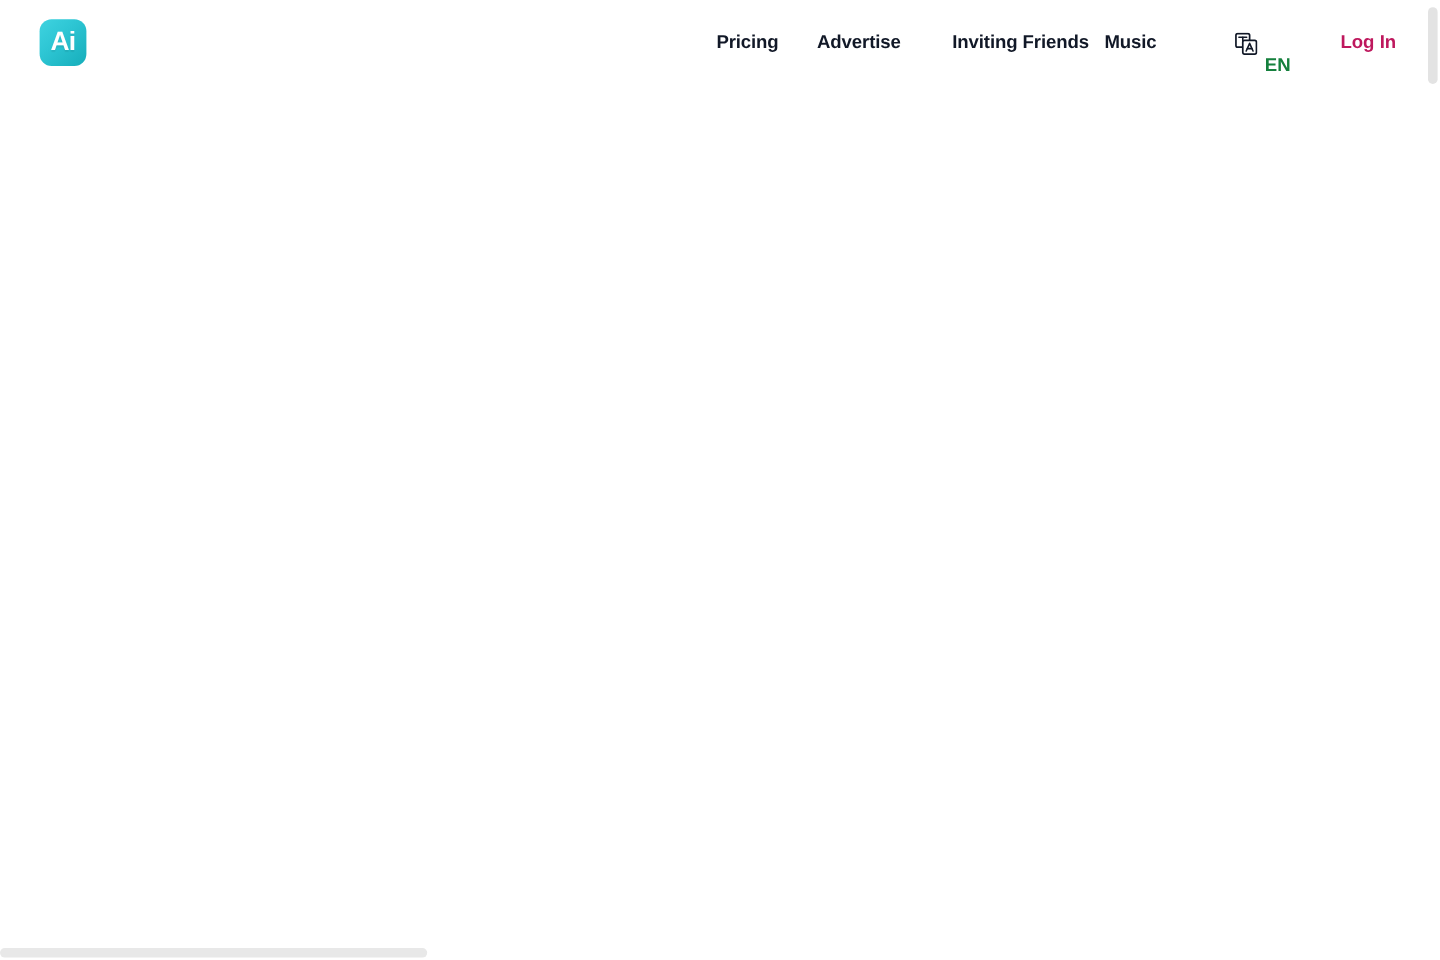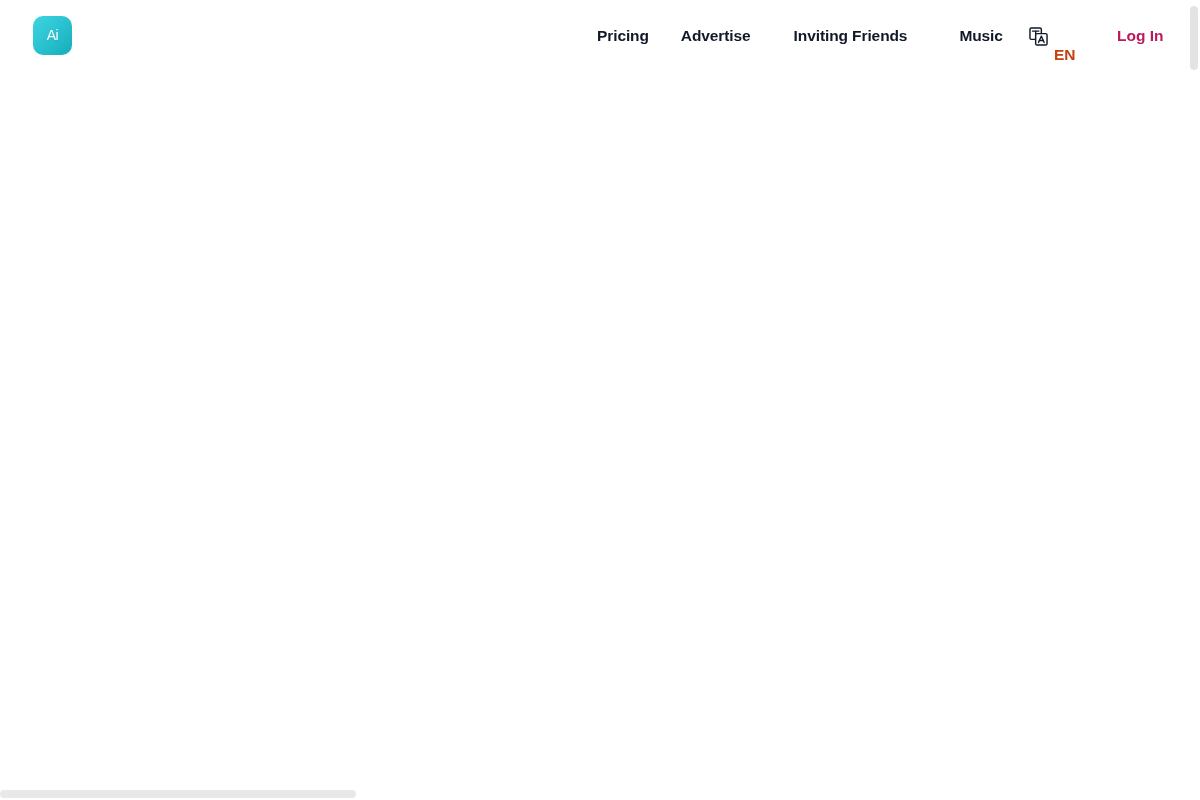--- a/index.html
+++ b/index.html
@@ -52,22 +52,22 @@
     border-radius: 10px;
     background: linear-gradient(135deg, #3ed3e0 0%, #2ec6d4 40%, #16adba 100%);
     display: flex;
     align-items: center;
     justify-content: center;
     position: relative;
     overflow: hidden;
   }
   .logo-text {
     font-family: "Liberation Sans", sans-serif;
-    font-weight: 400;
-    font-size: 14px;
+    font-weight: 700;
+    font-size: 22px;
     color: #ffffff;
     letter-spacing: -0.5px;
     line-height: 1;
     position: relative;
     top: -1px;
     text-shadow: 0 1px 1px rgba(0,0,0,0.08);
   }
 
   
   .nav-left {
@@ -100,21 +100,21 @@
     line-height: 1;
     letter-spacing: -0.1px;
   }
 
   
   .gap-home   { margin-right: 33px; }
   .gap-chat   { margin-right: 26px; }
   .gap-music  { margin-right: 33px; }
   .gap-pricing{ margin-right: 32px; }
   .gap-adv    { margin-right: 43px; }
-  .gap-inv    { margin-right: 52px; }
+  .gap-inv    { margin-right: 13px; }
 
   .chevron-icon {
     display: inline-block;
     width: 13px;
     height: 13px;
     margin-left: 7px;
     position: relative;
     top: 1px;
   }
   .chevron-icon svg { display: block; }
@@ -132,21 +132,21 @@
   }
   .translate-icon {
     width: 19px;
     height: 19px;
     display: block;
   }
   .translate-icon svg { display: block; }
   .lang-label {
     font-size: 15.5px;
     font-weight: 700;
-    color: #c2410c;
+    color: #15803d;
     line-height: 1;
     margin-top: 38px;
   }
 
   
   .login {
     position: absolute;
     left: 1117px;
     top: 0;
     height: 72px;

